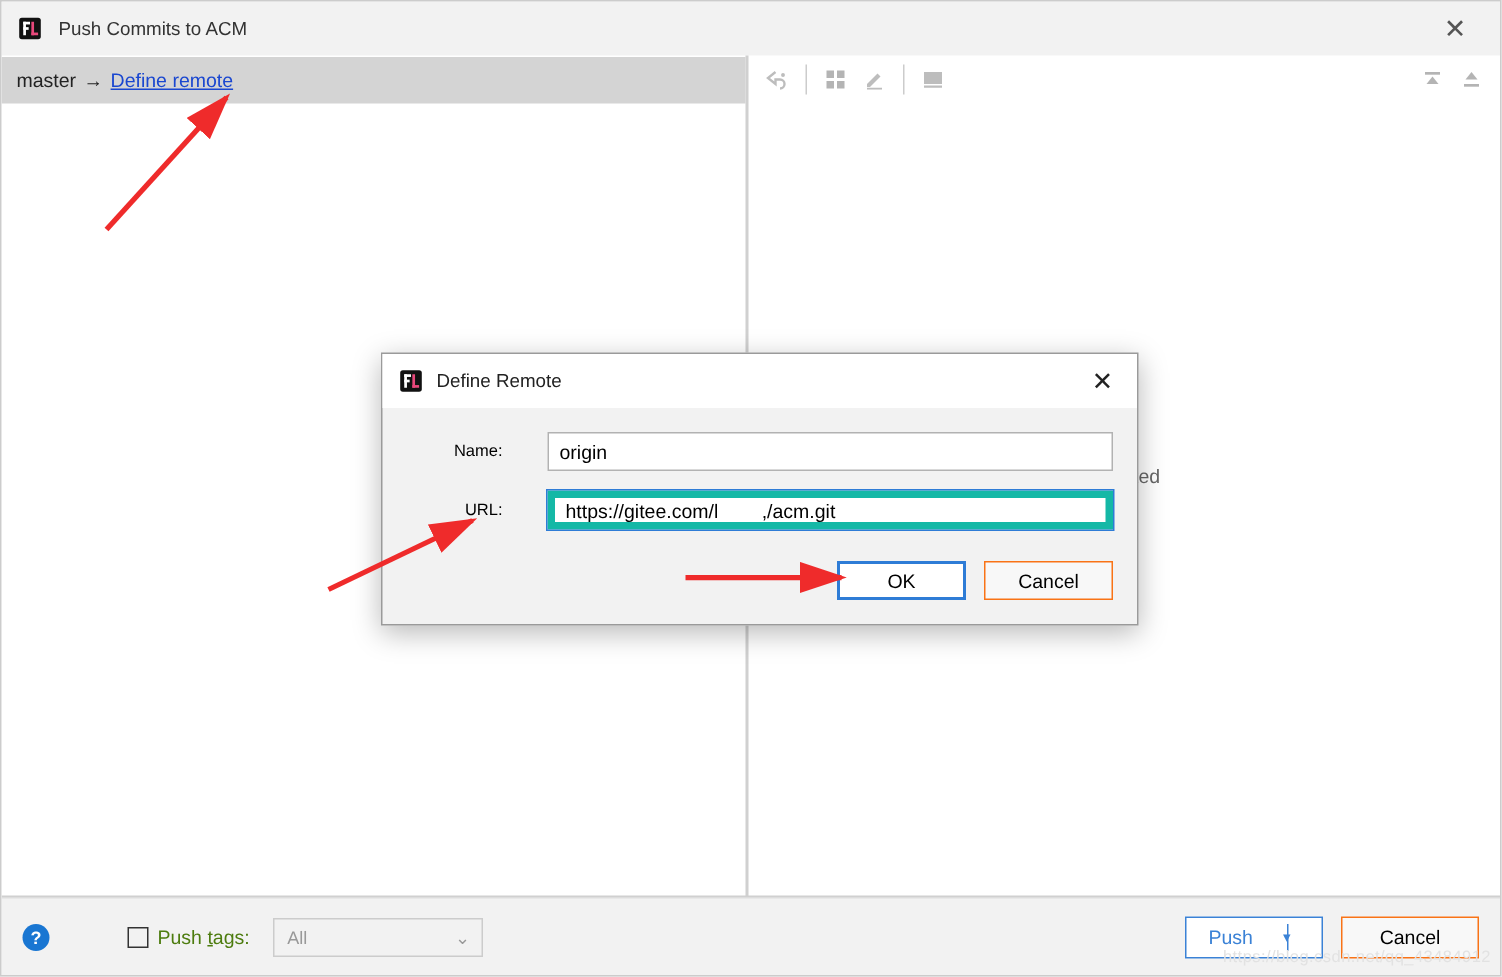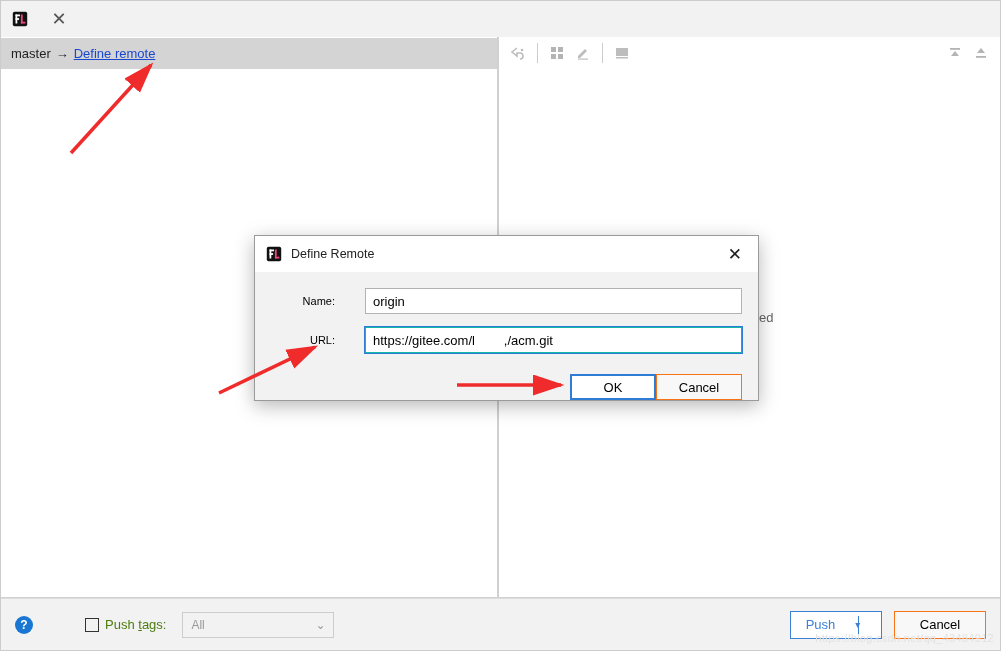--- a/index.html
+++ b/index.html
@@ -26,59 +26,60 @@
     .tb-spacer { flex: 1; }
 
     .right-center { position: absolute; top: 0; left: 0; right: 0; bottom: 0; display: flex; align-items: center; justify-content: center; color: #666; font-size: 13px; }
 
     
     .bottombar { position: absolute; left: 0; right: 0; bottom: 0; height: 52px; background: #f2f2f2; border-top: 1px solid #ddd; display: flex; align-items: center; padding: 0 14px; gap: 12px; }
     .help-icon { width: 18px; height: 18px; border-radius: 50%; background: #1976d2; color: #fff; display: flex; align-items: center; justify-content: center; font-size: 12px; font-weight: bold; margin-right: 40px; }
     .checkbox { width: 14px; height: 14px; border: 1.5px solid #333; display: inline-block; margin-right: 6px; }
     .pushtags-label { font-size: 13px; color: #4d7c0f; display: flex; align-items: center; }
     .pushtags-label u { text-decoration: underline; }
-    .combo { width: 152px; height: 26px; border: 1px solid #ccc; background: #f2f2f2; color: #999; font-size: 12px; padding: 0 8px; display: flex; align-items: center; justify-content: space-between; margin-left: 4px; }
+    .combo { width: 140px; height: 26px; border: 1px solid #ccc; background: #f2f2f2; color: #999; font-size: 12px; padding: 0 8px; display: flex; align-items: center; justify-content: space-between; margin-left: 4px; }
     .bottom-spacer { flex: 1; }
     .btn { height: 28px; min-width: 92px; border: 1px solid #f97316; background: #f8f8f8; font-size: 13px; display: flex; align-items: center; justify-content: center; cursor: pointer; }
     .btn.primary { border: 1px solid #3b82d6; color: #3b82d6; background: #fff; position: relative; }
     .btn.primary::after { content: ""; border-left: 1px solid #3b82d6; position: absolute; right: 22px; top: 4px; bottom: 4px; }
     .btn .caret { margin-left: 20px; font-size: 10px; margin-right: 6px; }
 
     
     .modal { position: absolute; left: 253px; top: 234px; width: 505px; background: #f2f2f2; border: 1px solid #9a9a9a; box-shadow: 0 5px 18px rgba(0,0,0,.28); }
     .modal-title { height: 36px; display: flex; align-items: center; padding: 0 10px; background: #fff; border-bottom: 0; }
     .modal-title .app-icon { width: 18px; height: 18px; margin-right: 8px; }
     .modal-title .t { font-size: 12.5px; flex: 1; color: #222; }
     .modal-title .x { font-size: 17px; color: #222; cursor: pointer; padding: 0 6px; }
     .modal-body { padding: 16px 16px 4px 16px; }
     .field-row { display: flex; align-items: center; margin-bottom: 13px; }
     .field-row label { width: 64px; text-align: right; font-size: 11px; margin-right: 10px; }
     .field-row input { flex: 1; height: 26px; border: 1px solid #b2b2b2; padding: 0 7px; font-size: 13px; background: #fff; margin-left: 20px; }
-    .field-row input.focus { border: 1px solid #14b8a6; outline: 1px solid #2e7cd6; }
-    .modal-btns { display: flex; justify-content: flex-end; padding: 4px 16px 0; }
+    .field-row input.focus { border: 5px solid #14b8a6; outline: 1px solid #2e7cd6; }
+    .modal-btns { display: flex; justify-content: flex-end; gap: 12px; padding: 4px 16px 16px; }
     .modal-btns .btn { min-width: 86px; height: 26px; }
     .modal-btns .btn.ok { border: 2px solid #2e7cd6; background: #fff; }
 
     
     .ann-arrow { position: absolute; pointer-events: none; }
 
     .watermark { position: absolute; right: 6px; bottom: 6px; font-size: 11px; color: #e2e2e2; letter-spacing: .3px; }
   </style>
 </head>
 <body>
 
 <div class="titlebar">
   <svg class="app-icon" viewBox="0 0 20 20">
       <rect x="2" y="2" width="16" height="16" rx="2" fill="#111"></rect>
       <rect x="5" y="5" width="5" height="2" fill="#fff"></rect>
       <rect x="5" y="5" width="2" height="10" fill="#fff"></rect>
       <rect x="5" y="9" width="4" height="2" fill="#fff"></rect>
       <rect x="11" y="5" width="2" height="10" fill="#e8487b"></rect>
       <rect x="11" y="13" width="5" height="2" fill="#e8487b"></rect>
     </svg>
+  <span class="title">Push Commits to ACM</span>
   <span class="close">✕</span>
 </div>
 
 <div class="main">
   <div class="left-pane">
     <div class="branch-row">
       <span>master</span>
       <span class="arrow">→</span>
       <span class="link">Define remote</span>
     </div>

